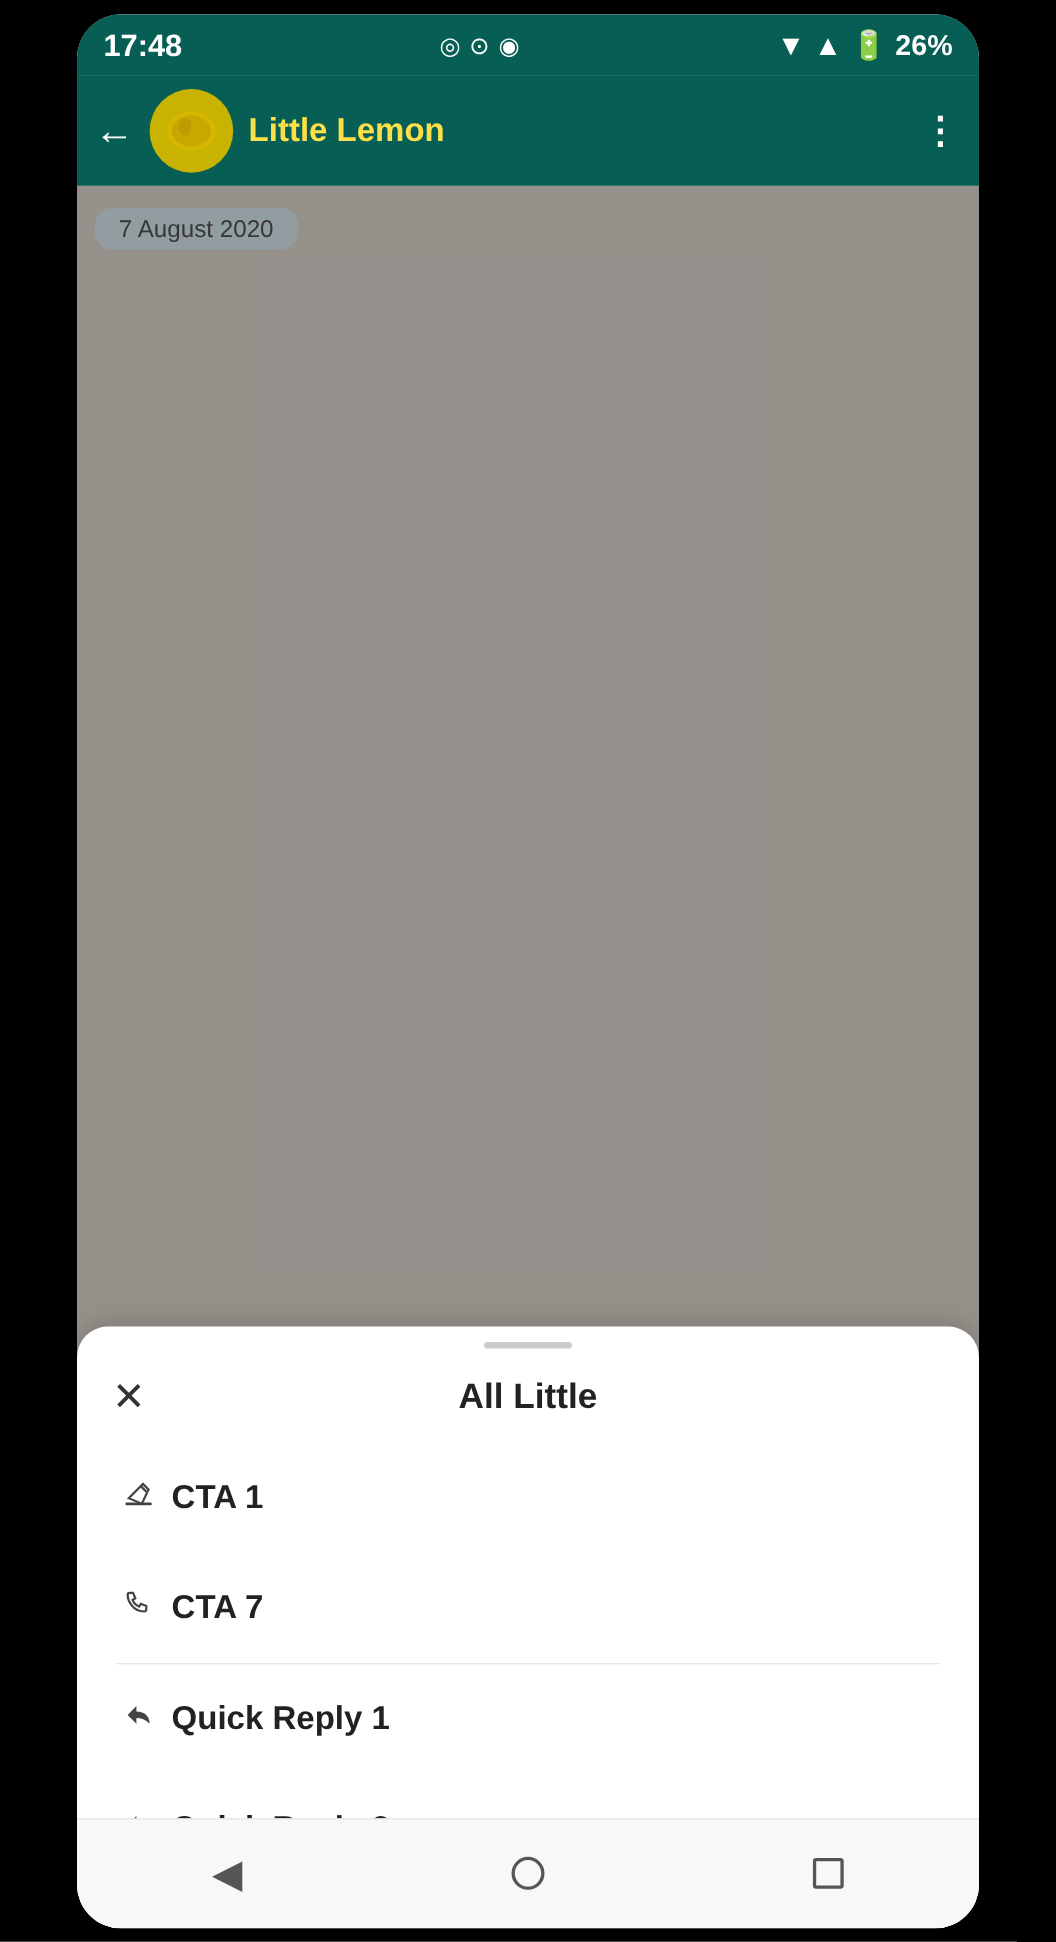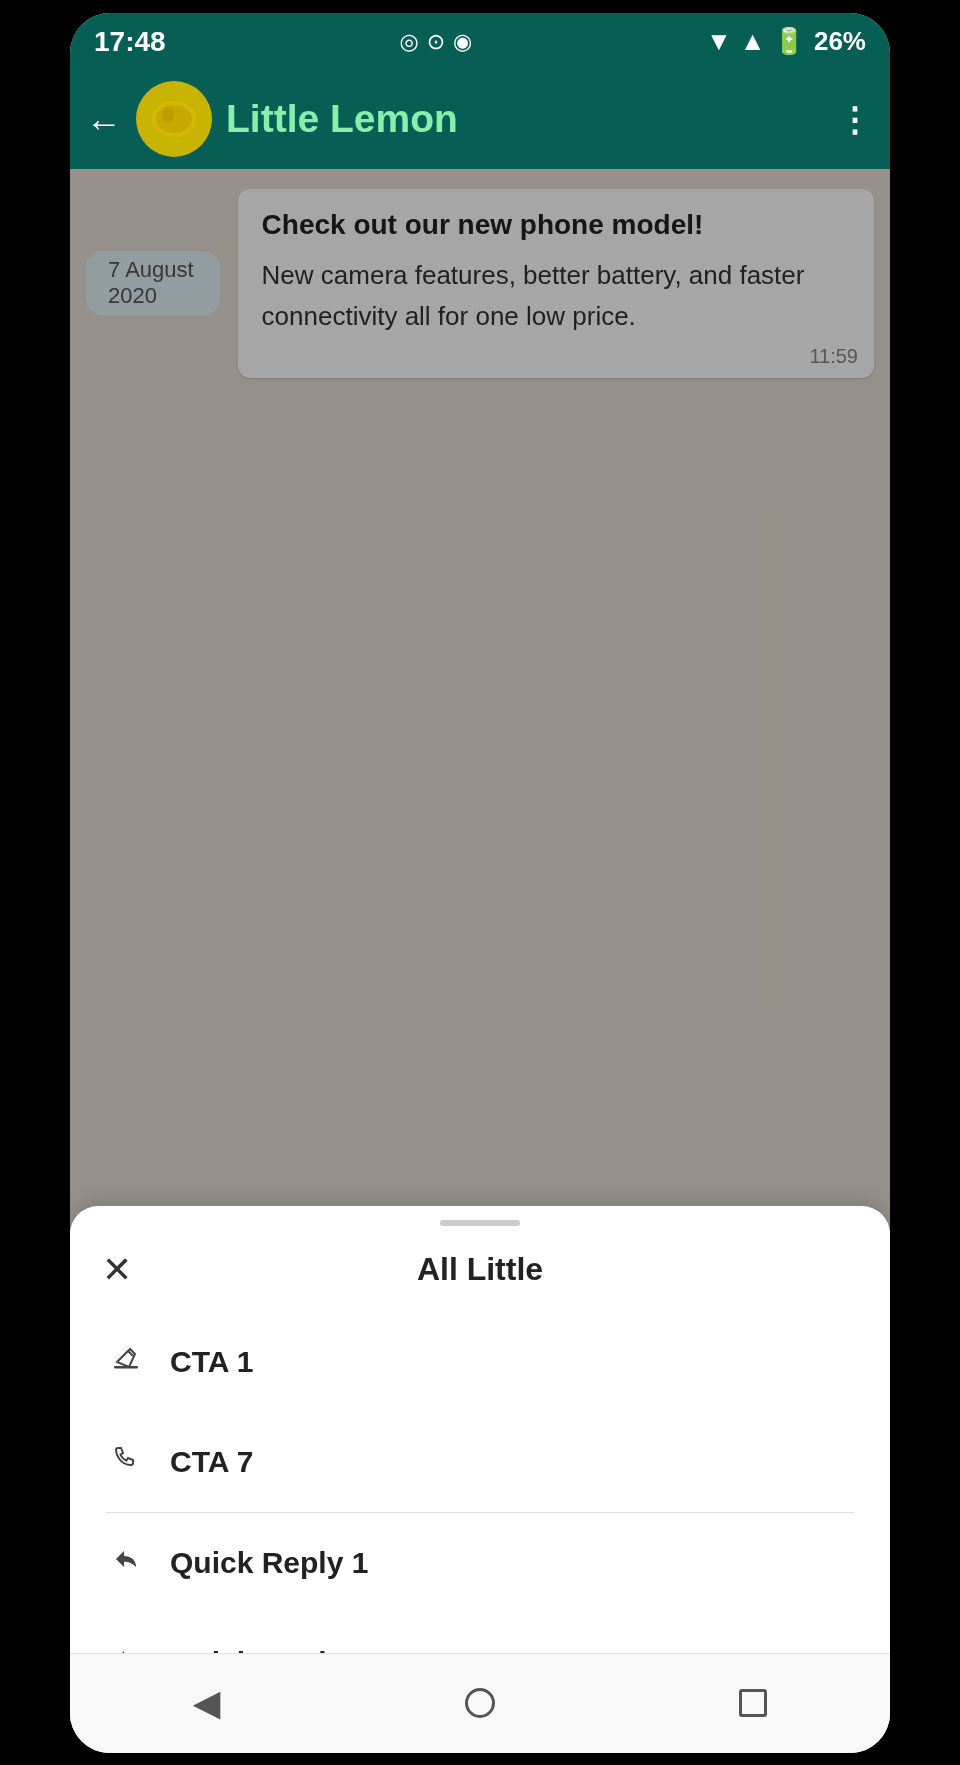--- a/index.html
+++ b/index.html
@@ -93,22 +93,22 @@
     .avatar-lemon {
       width: 52px;
       height: 52px;
     }
 
     .toolbar-info {
       flex: 1;
     }
 
     .toolbar-name {
-      color: #86efac;
-      font-size: 39px;
+      color: #fde047;
+      font-size: 30px;
       font-weight: 700;
     }
 
     .toolbar-subtitle {
       color: rgba(255,255,255,0.85);
       font-size: 22px;
     }
 
     .toolbar-menu {
       color: #fff;
@@ -242,21 +242,21 @@
     }
 
     .sheet-options {
       display: flex;
       flex-direction: column;
     }
 
     .sheet-option {
       display: flex;
       align-items: center;
-      gap: 24px;
+      gap: 10px;
       padding: 30px 36px;
       cursor: pointer;
     }
 
     .option-icon {
       font-size: 32px;
       color: #444;
       width: 40px;
       text-align: center;
       flex-shrink: 0;
@@ -350,25 +350,20 @@
     </div>
     <div class="toolbar-info">
       <div class="toolbar-name">Little Lemon</div>
     </div>
     <span class="toolbar-menu">⋮</span>
   </div>
 
   <div class="chat-area">
     <div class="chat-content">
       <div class="date-badge">7 August 2020</div>
-      <div class="message-bubble">
-        <div class="msg-title">Check out our new phone model!</div>
-        <div class="msg-body">New camera features, better battery, and faster connectivity all for one low price.</div>
-        <span class="message-time">11:59</span>
-      </div>
     </div>
 
     <div class="chat-dimmed"></div>
 
     <div class="bottom-sheet">
       <div class="sheet-handle">
         <div class="handle-bar"></div>
       </div>
       <div class="sheet-header">
         <span class="sheet-close">✕</span>

